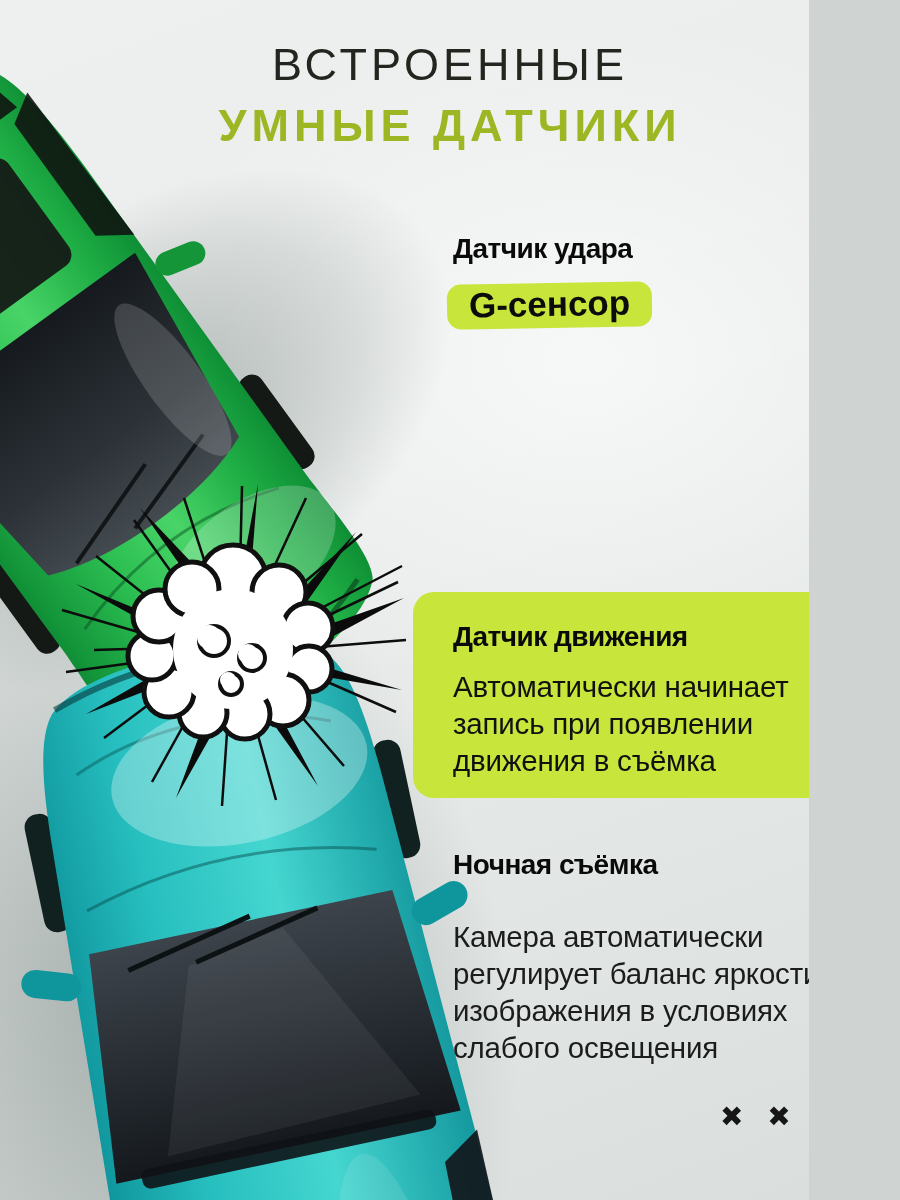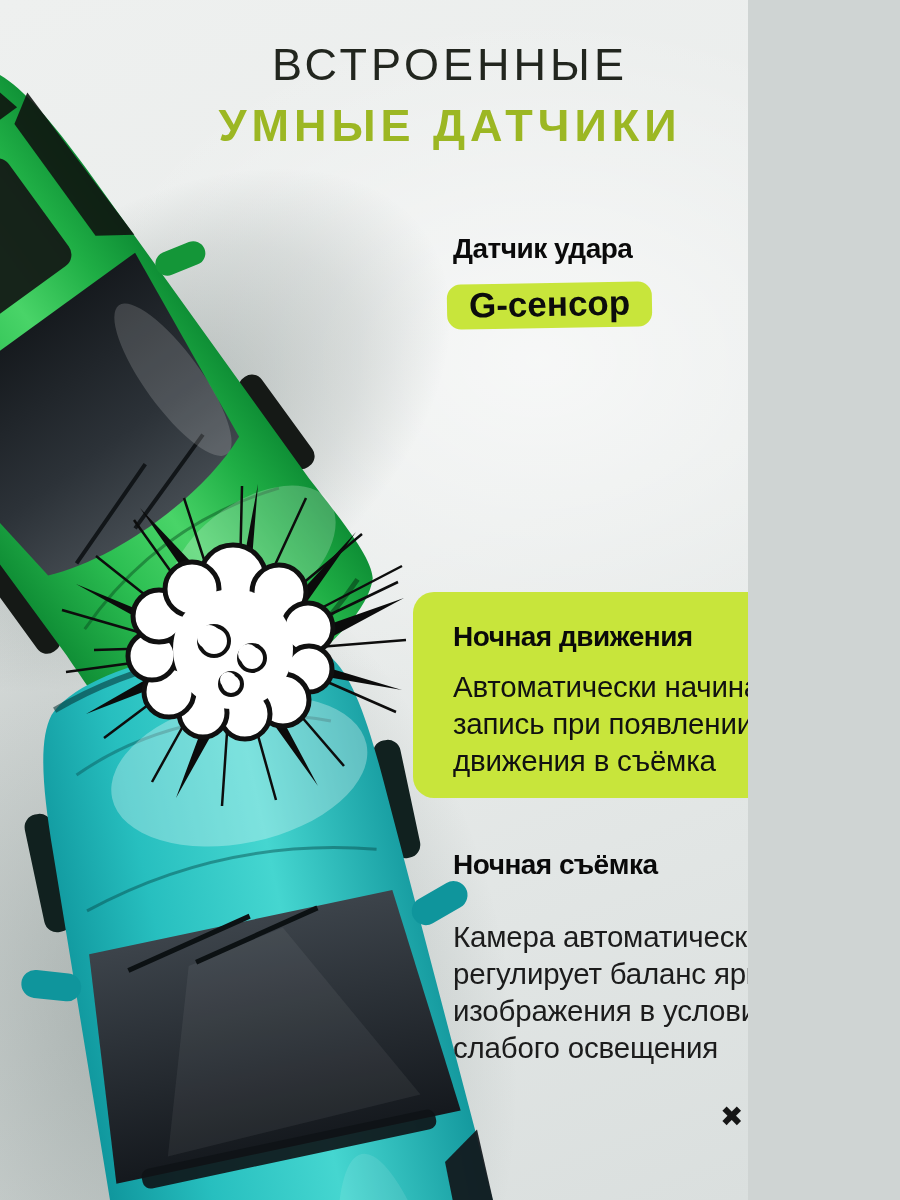--- a/index.html
+++ b/index.html
@@ -1,18 +1,18 @@
 <!DOCTYPE html>
 <html style="--accent-lime: #c8e53b; --accent-olive: #9cb723; --car-green: #2cbf52; --car-teal: #2cc3c0; --text-dark: #121212; --background: #e9eceb;"><head>
 <meta charset="utf-8">
 <title>Встроенные умные датчики</title>
 <style>
   html,body{margin:0;padding:0;background:#cfd4d3;}
   .stage{
-    position:relative;width:748px;height:1200px;overflow:hidden;
+    position:relative;width:809px;height:1200px;overflow:hidden;
     font-family:"Liberation Sans","DejaVu Sans",sans-serif;
     background:
       radial-gradient(760px 560px at 72% 30%, rgba(255,255,255,.6), rgba(255,255,255,0) 62%),
       linear-gradient(160deg,#eef0ef 0%,#e9eceb 48%,#dadfde 100%);
   }
   .scene{position:absolute;inset:0;width:900px;height:1200px;display:block;}
   .abs{position:absolute;margin:0;}
   .title-sub{
     left:0;top:38px;width:900px;text-align:center;
     font-size:45px;line-height:54px;font-weight:400;letter-spacing:4px;
@@ -174,20 +174,20 @@
     </g>
   </svg>
 
   <p class="abs title-sub">ВСТРОЕННЫЕ</p>
   <p class="abs title-main">УМНЫЕ ДАТЧИКИ</p>
 
   <h2 class="abs h-impact">Датчик удара</h2>
   <div class="abs badge">G-сенсор</div>
 
   <div class="abs motion-box"></div>
-  <h2 class="abs h-motion">Ночная движения</h2>
+  <h2 class="abs h-motion">Датчик движения</h2>
   <p class="abs para p-motion">Автоматически начинает запись при появлении движения в съёмка</p>
 
   <h2 class="abs h-night">Ночная съёмка</h2>
   <p class="abs para p-night">Камера автоматически регулирует баланс яркости изображения в условиях слабого освещения</p>
 
   <div class="abs brand-marks">✖ ✖ ✖</div>
 </div>
 
 </body></html>

